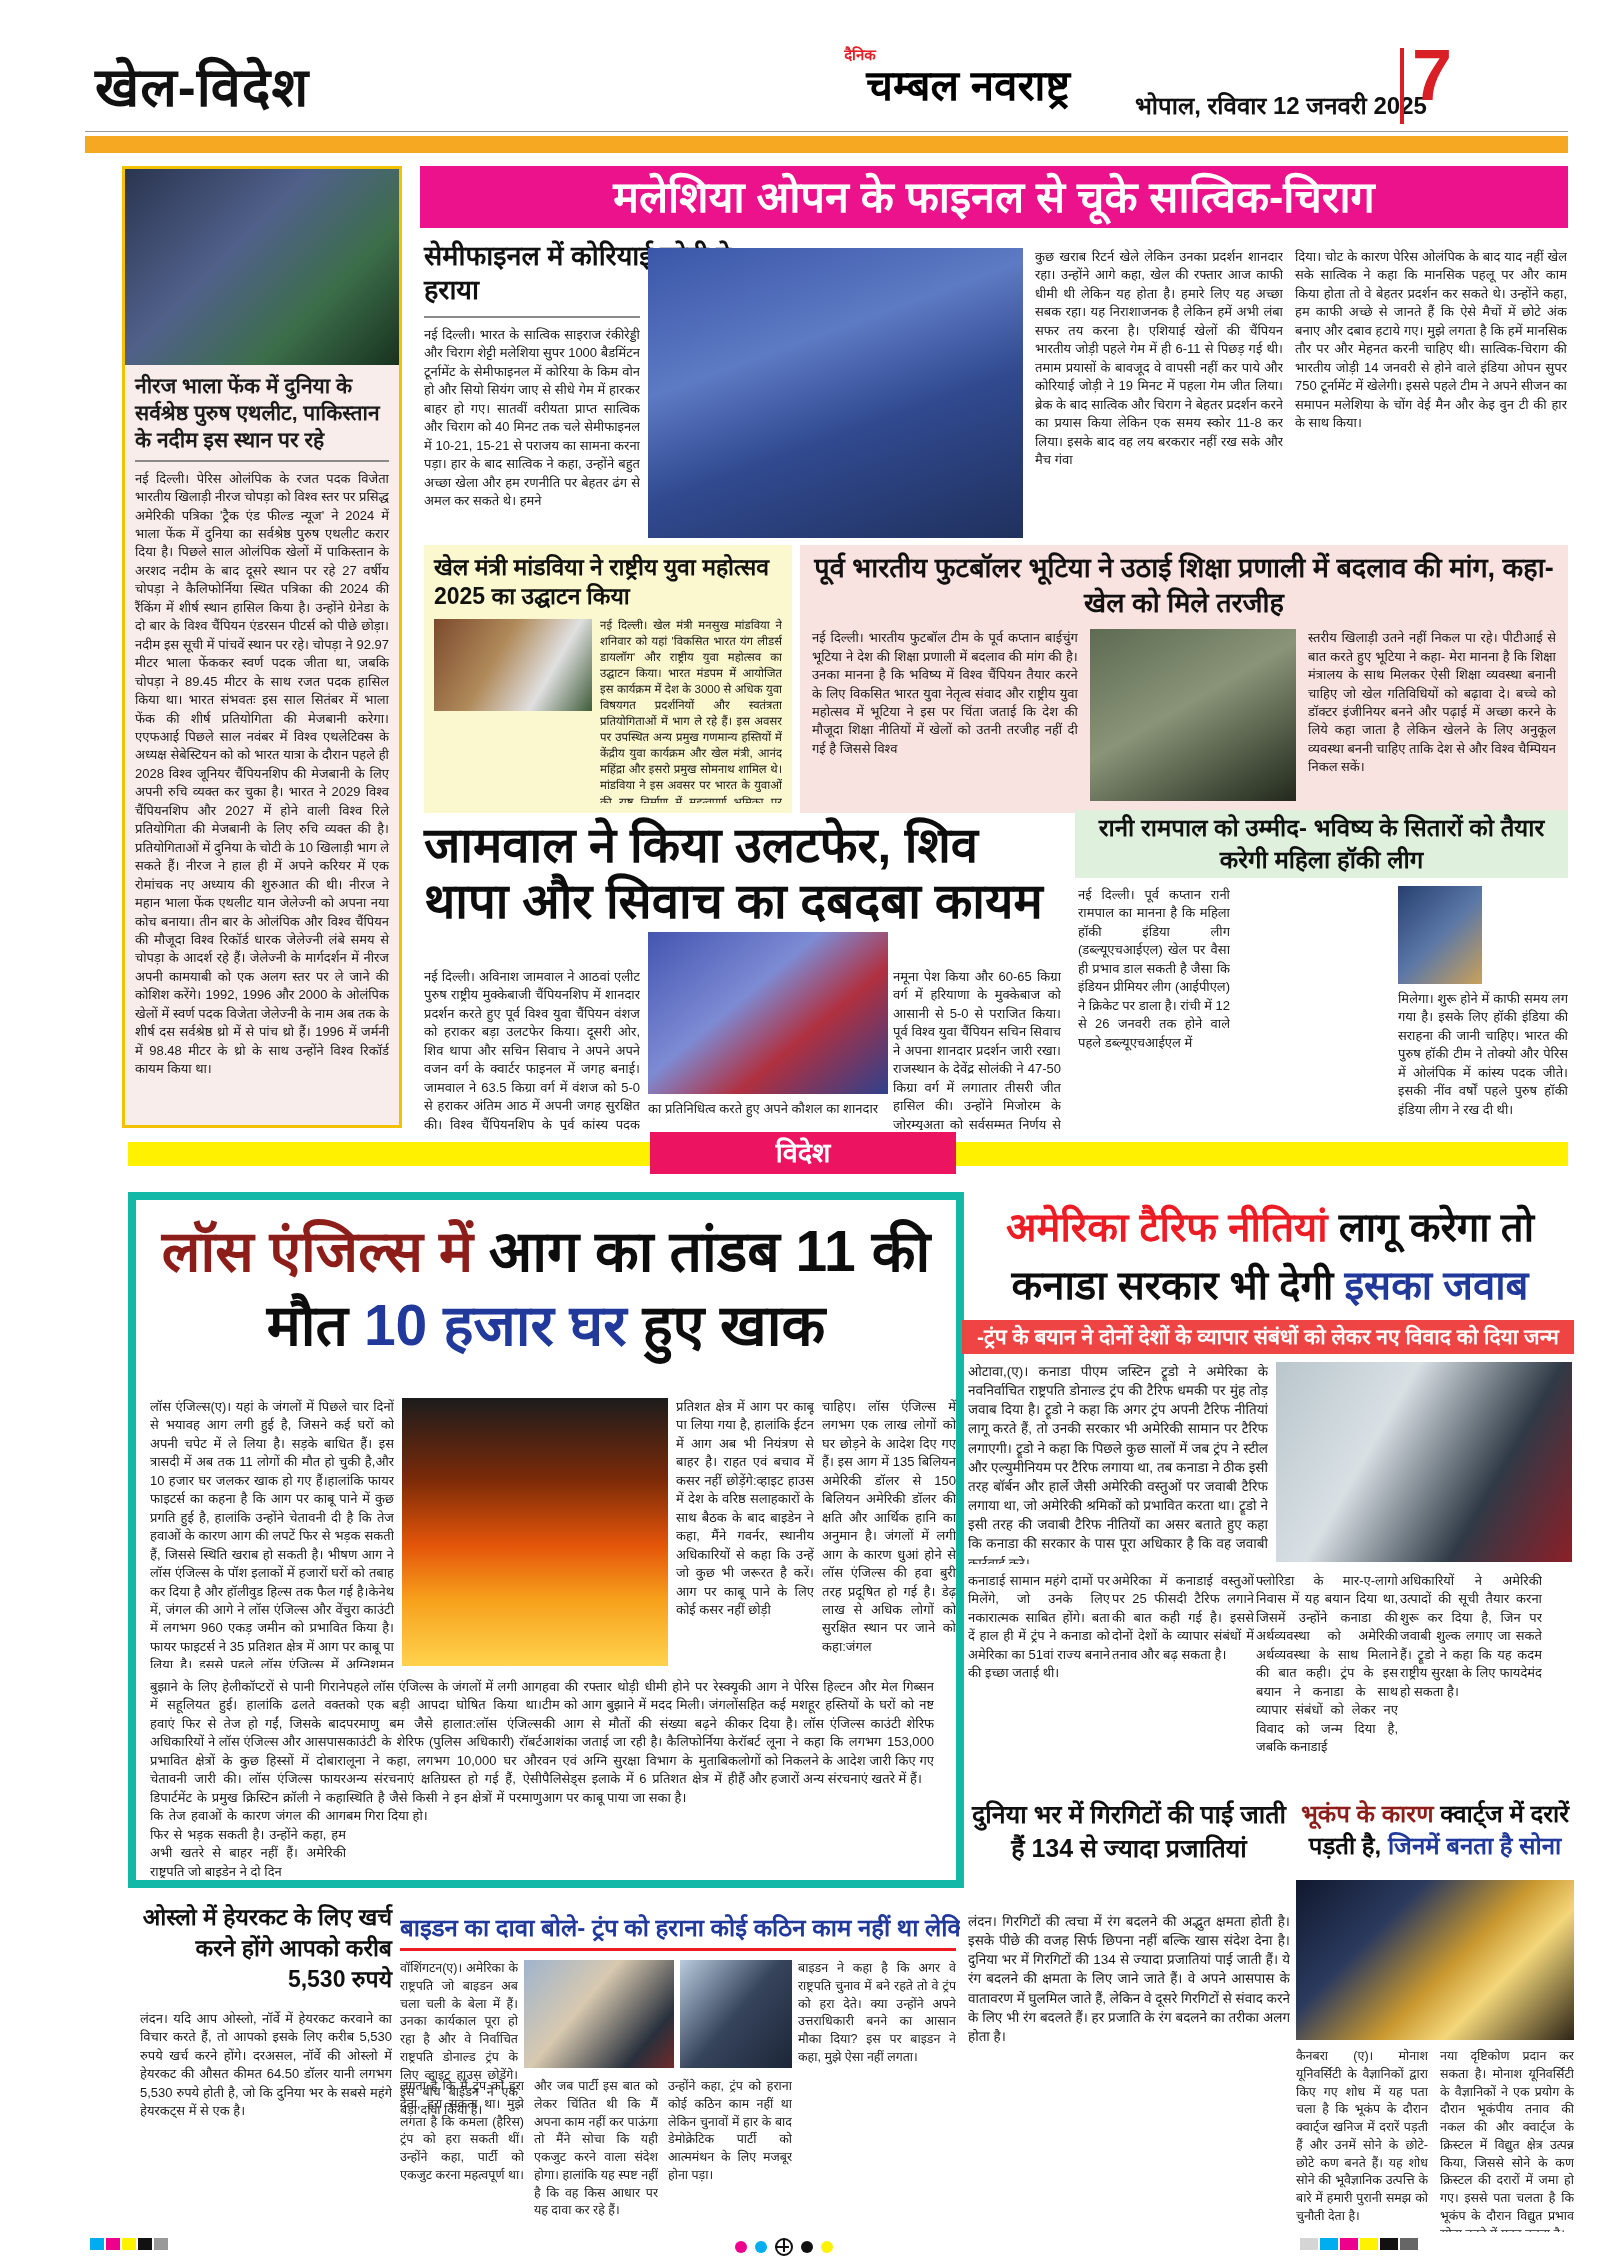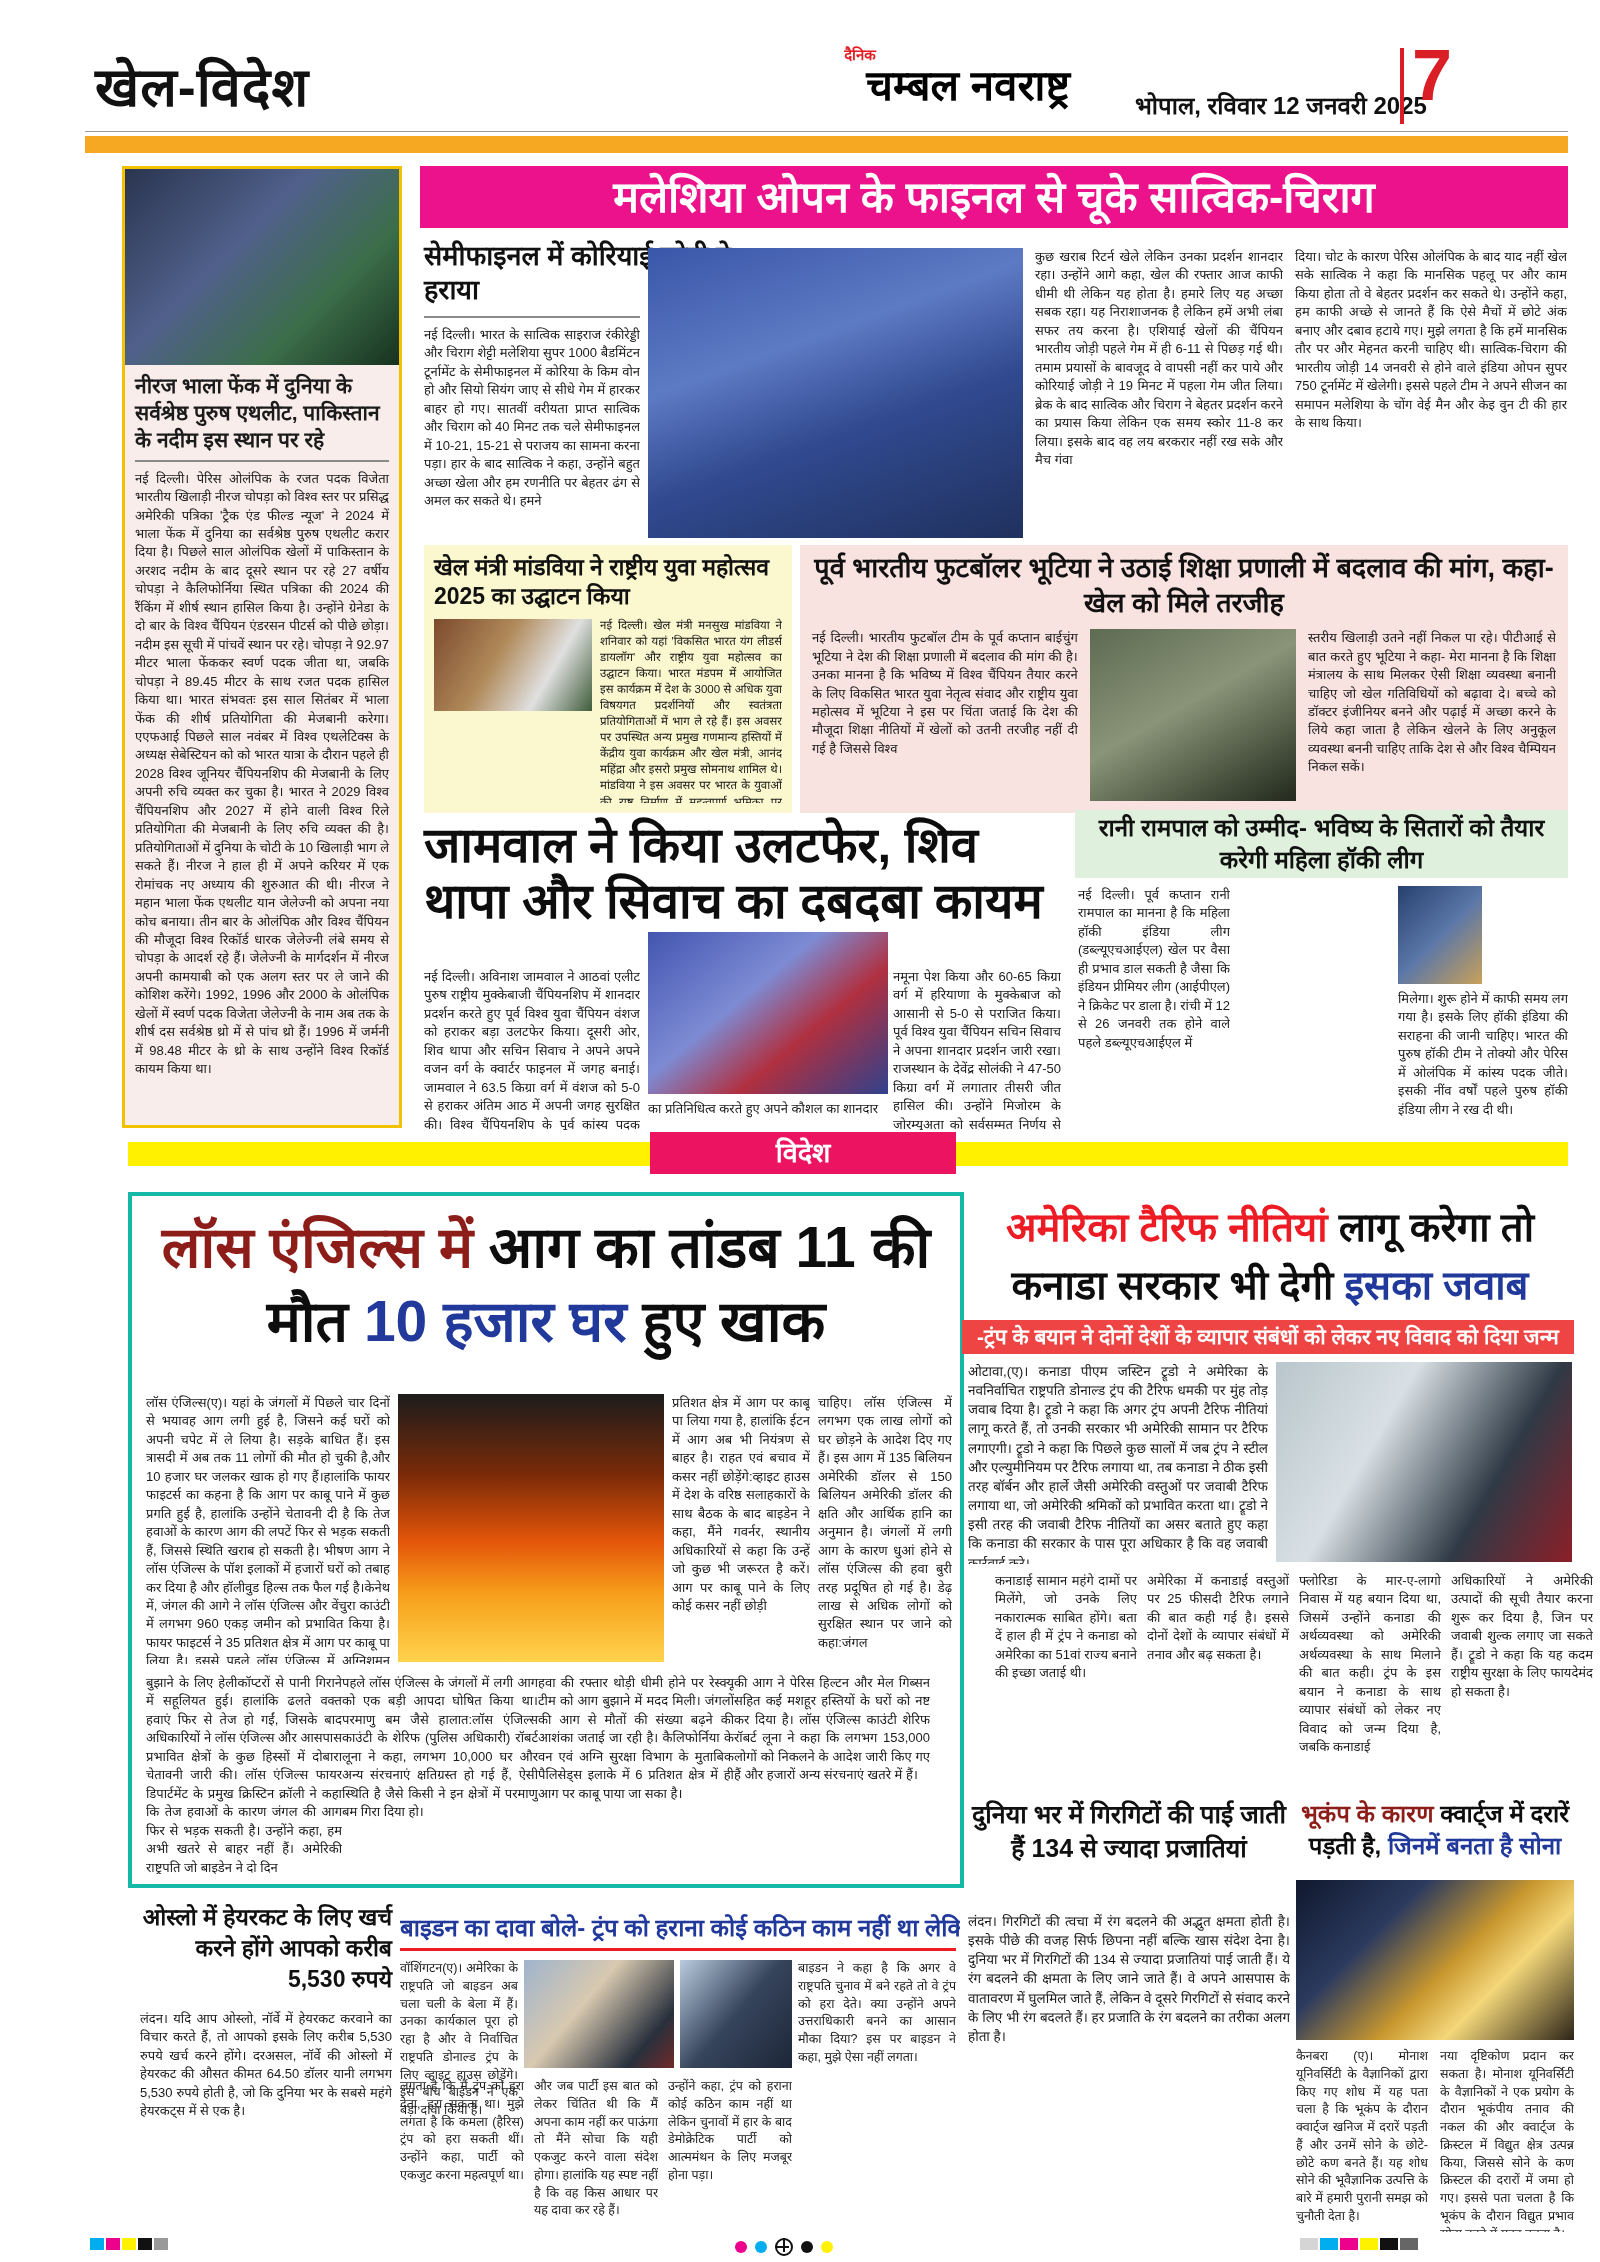--- a/index.html
+++ b/index.html
@@ -69,21 +69,21 @@
   <div class="abs jtxt" style="left:893px;top:968px;width:168px;height:162px;">नमूना पेश किया और 60-65 किग्रा वर्ग में हरियाणा के मुक्केबाज को आसानी से 5-0 से पराजित किया। पूर्व विश्व युवा चैंपियन सचिन सिवाच ने अपना शानदार प्रदर्शन जारी रखा। राजस्थान के देवेंद्र सोलंकी ने 47-50 किग्रा वर्ग में लगातार तीसरी जीत हासिल की। उन्होंने मिजोरम के जोरम्युअता को सर्वसम्मत निर्णय से हराकर क्वार्टर फाइनल में अपनी जगह पक्की की। इस बीच सेना के मुक्केबाजों ने अपना दबदबा कायम रखा।</div>
 
   <div class="abs hl center" style="left:1075px;top:810px;width:493px;height:68px;background:#DFF1DD;font-size:24px;line-height:1.35;box-sizing:border-box;padding-top:2px;">रानी रामपाल को उम्मीद- भविष्य के सितारों को तैयार करेगी महिला हॉकी लीग</div>
   <div class="abs jtxt" style="left:1078px;top:886px;width:152px;height:242px;">नई दिल्ली। पूर्व कप्तान रानी रामपाल का मानना है कि महिला हॉकी इंडिया लीग (डब्ल्यूएचआईएल) खेल पर वैसा ही प्रभाव डाल सकती है जैसा कि इंडियन प्रीमियर लीग (आईपीएल) ने क्रिकेट पर डाला है। रांची में 12 से 26 जनवरी तक होने वाले पहले डब्ल्यूएचआईएल में</div>
   <div class="abs jtxt" style="left:1398px;top:990px;width:170px;height:138px;">मिलेगा। शुरू होने में काफी समय लग गया है। इसके लिए हॉकी इंडिया की सराहना की जानी चाहिए। भारत की पुरुष हॉकी टीम ने तोक्यो और पेरिस में ओलंपिक में कांस्य पदक जीते। इसकी नींव वर्षों पहले पुरुष हॉकी इंडिया लीग ने रख दी थी।</div>
   <div class="abs photo" style="left:1398px;top:886px;width:84px;height:98px;background:linear-gradient(135deg,#27406e 0%,#5a77a8 50%,#c9a15a 100%);"></div>
 
   <div class="abs" style="left:128px;top:1142px;width:1440px;height:24px;background:#FFF100;"></div>
   <div class="abs hl center" style="left:650px;top:1132px;width:306px;height:42px;background:#EC1461;color:#fff;font-size:27px;line-height:42px;">विदेश</div>
 
-  <div class="abs" style="left:128px;top:1192px;width:836px;height:696px;border:4px solid #14b8a6;box-sizing:border-box;background:#fff;">
+  <div class="abs" style="left:128px;top:1192px;width:836px;height:696px;border:8px solid #14b8a6;box-sizing:border-box;background:#fff;">
     <div class="hl center" style="margin:14px 18px 6px 18px;font-size:57px;line-height:1.3;">
       <span style="color:#8C1D18;">लॉस एंजिल्स में</span>
       <span style="color:#0d0d0d;">आग का तांडब 11 की मौत</span>
       <span style="color:#20399B;">10 हजार घर</span>
       <span style="color:#0d0d0d;">हुए खाक</span>
     </div>
     <div style="position:absolute;left:14px;top:198px;width:806px;height:270px;">
       <div class="jtxt" style="position:absolute;left:0;top:0;width:244px;height:270px;">लॉस एंजिल्स(ए)। यहां के जंगलों में पिछले चार दिनों से भयावह आग लगी हुई है, जिसने कई घरों को अपनी चपेट में ले लिया है। सड़के बाधित हैं। इस त्रासदी में अब तक 11 लोगों की मौत हो चुकी है,और 10 हजार घर जलकर खाक हो गए हैं।हालांकि फायर फाइटर्स का कहना है कि आग पर काबू पाने में कुछ प्रगति हुई है, हालांकि उन्होंने चेतावनी दी है कि तेज हवाओं के कारण आग की लपटें फिर से भड़क सकती हैं, जिससे स्थिति खराब हो सकती है। भीषण आग ने लॉस एंजिल्स के पॉश इलाकों में हजारों घरों को तबाह कर दिया है और हॉलीवुड हिल्स तक फैल गई है।केनेथ में, जंगल की आगे ने लॉस एंजिल्स और वेंचुरा काउंटी में लगभग 960 एकड़ जमीन को प्रभावित किया है। फायर फाइटर्स ने 35 प्रतिशत क्षेत्र में आग पर काबू पा लिया है। इससे पहले लॉस एंजिल्स में अग्निशमन अधिकारियों ने संयुक्त रूप से 1200 एकड़ में लगी आग पर काबू पाने में प्रगति की सूचना दी। इलाके में जहां 37 फीसदी आग पर काबू पा लिया गया है, वहीं लिडिया में यह आंकड़ा 75 फीसदी है। लिडिया में 160 किमी प्रति घंटे की रफ्तार से चलीं हवाओं ने स्थिति को और बेकाबू बना दिया। हवा की रफ्तार थोड़ी धीमी होने पर रेस्क्यू टीम को आग</div>
       <div class="photo" style="position:absolute;left:252px;top:0;width:266px;height:268px;background:linear-gradient(180deg,#1c1c1c 0%,#7a2a08 30%,#e4550a 55%,#f7a01b 75%,#ffd34d 100%);"></div>
       <div class="jtxt" style="position:absolute;left:526px;top:0;width:138px;height:270px;">प्रतिशत क्षेत्र में आग पर काबू पा लिया गया है, हालांकि ईटन में आग अब भी नियंत्रण से बाहर है। राहत एवं बचाव में कसर नहीं छोड़ेंगे:व्हाइट हाउस में देश के वरिष्ठ सलाहकारों के साथ बैठक के बाद बाइडेन ने कहा, मैंने गवर्नर, स्थानीय अधिकारियों से कहा कि उन्हें जो कुछ भी जरूरत है करें। आग पर काबू पाने के लिए कोई कसर नहीं छोड़ी</div>
@@ -98,21 +98,21 @@
   </div>
 
   <div class="abs hl center" style="left:968px;top:1198px;width:604px;font-size:40px;line-height:1.45;">
     <span style="color:#ED1C24;">अमेरिका टैरिफ नीतियां</span>
     <span style="color:#0d0d0d;">लागू करेगा तो कनाडा सरकार भी देगी</span>
     <span style="color:#20399B;">इसका जवाब</span>
   </div>
   <div class="abs hl center" style="left:962px;top:1320px;width:612px;height:34px;background:#ef4444;color:#fff;font-size:21px;line-height:34px;">-ट्रंप के बयान ने दोनों देशों के व्यापार संबंधों को लेकर नए विवाद को दिया जन्म</div>
   <div class="abs jtxt" style="left:968px;top:1362px;width:300px;height:202px;font-size:13.5px;">ओटावा,(ए)। कनाडा पीएम जस्टिन ट्रूडो ने अमेरिका के नवनिर्वाचित राष्ट्रपति डोनाल्ड ट्रंप की टैरिफ धमकी पर मुंह तोड़ जवाब दिया है। ट्रूडो ने कहा कि अगर ट्रंप अपनी टैरिफ नीतियां लागू करते हैं, तो उनकी सरकार भी अमेरिकी सामान पर टैरिफ लगाएगी। ट्रूडो ने कहा कि पिछले कुछ सालों में जब ट्रंप ने स्टील और एल्युमीनियम पर टैरिफ लगाया था, तब कनाडा ने ठीक इसी तरह बॉर्बन और हार्ले जैसी अमेरिकी वस्तुओं पर जवाबी टैरिफ लगाया था, जो अमेरिकी श्रमिकों को प्रभावित करता था। ट्रूडो ने इसी तरह की जवाबी टैरिफ नीतियों का असर बताते हुए कहा कि कनाडा की सरकार के पास पूरा अधिकार है कि वह जवाबी कार्रवाई करे।</div>
   <div class="abs photo" style="left:1276px;top:1362px;width:296px;height:200px;background:linear-gradient(120deg,#b9c6cc 0%,#d8e0e4 35%,#2f3a46 70%,#8c1f28 100%);"></div>
-  <div class="abs" style="left:968px;top:1572px;width:604px;height:216px;display:flex;gap:10px;margin-left:27px;">
+  <div class="abs" style="left:968px;top:1572px;width:604px;height:216px;display:flex;gap:2px;">
     <div class="jtxt" style="width:142px;">कनाडाई सामान महंगे दामों पर मिलेंगे, जो उनके लिए नकारात्मक साबित होंगे। बता दें हाल ही में ट्रंप ने कनाडा को अमेरिका का 51वां राज्य बनाने की इच्छा जताई थी।</div>
     <div class="jtxt" style="width:142px;">अमेरिका में कनाडाई वस्तुओं पर 25 फीसदी टैरिफ लगाने की बात कही गई है। इससे दोनों देशों के व्यापार संबंधों में तनाव और बढ़ सकता है।</div>
     <div class="jtxt" style="width:142px;">फ्लोरिडा के मार-ए-लागो निवास में यह बयान दिया था, जिसमें उन्होंने कनाडा की अर्थव्यवस्था को अमेरिकी अर्थव्यवस्था के साथ मिलाने की बात कही। ट्रंप के इस बयान ने कनाडा के साथ व्यापार संबंधों को लेकर नए विवाद को जन्म दिया है, जबकि कनाडाई</div>
     <div class="jtxt" style="width:142px;">अधिकारियों ने अमेरिकी उत्पादों की सूची तैयार करना शुरू कर दिया है, जिन पर जवाबी शुल्क लगाए जा सकते हैं। ट्रूडो ने कहा कि यह कदम राष्ट्रीय सुरक्षा के लिए फायदेमंद हो सकता है।</div>
   </div>
 
   <div class="abs hl center" style="left:140px;top:1902px;width:252px;font-size:23px;line-height:1.35;text-align:right;">ओस्लो में हेयरकट के लिए खर्च करने होंगे आपको करीब 5,530 रुपये</div>
   <div class="abs jtxt" style="left:140px;top:2010px;width:252px;height:222px;">लंदन। यदि आप ओस्लो, नॉर्वे में हेयरकट करवाने का विचार करते हैं, तो आपको इसके लिए करीब 5,530 रुपये खर्च करने होंगे। दरअसल, नॉर्वे की ओस्लो में हेयरकट की औसत कीमत 64.50 डॉलर यानी लगभग 5,530 रुपये होती है, जो कि दुनिया भर के सबसे महंगे हेयरकट्स में से एक है।</div>
 
   <div class="abs hl" style="left:400px;top:1910px;width:560px;font-size:24px;color:#20399B;white-space:nowrap;overflow:hidden;">बाइडन का दावा बोले- ट्रंप को हराना कोई कठिन काम नहीं था लेकिन</div>

